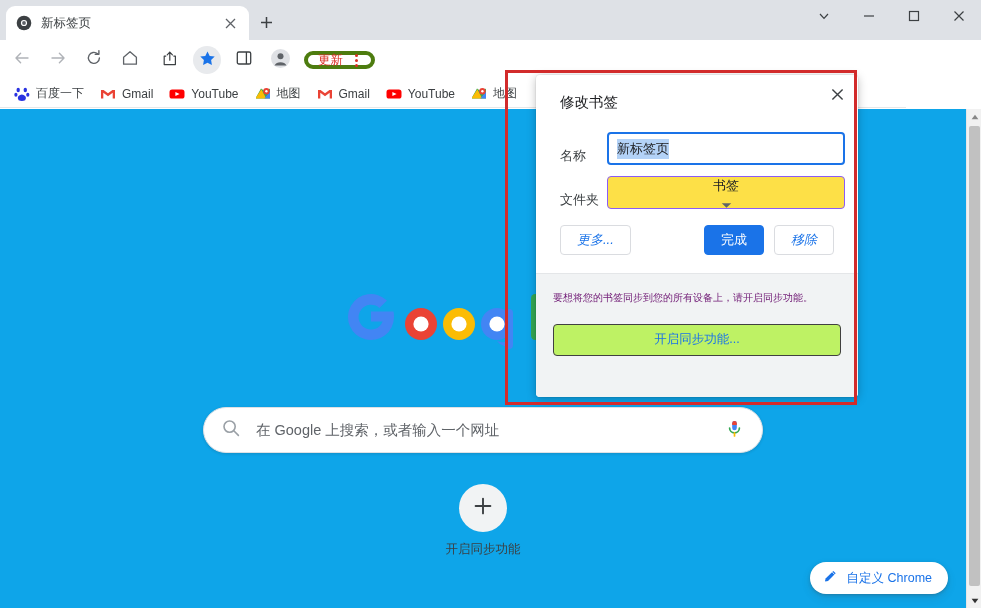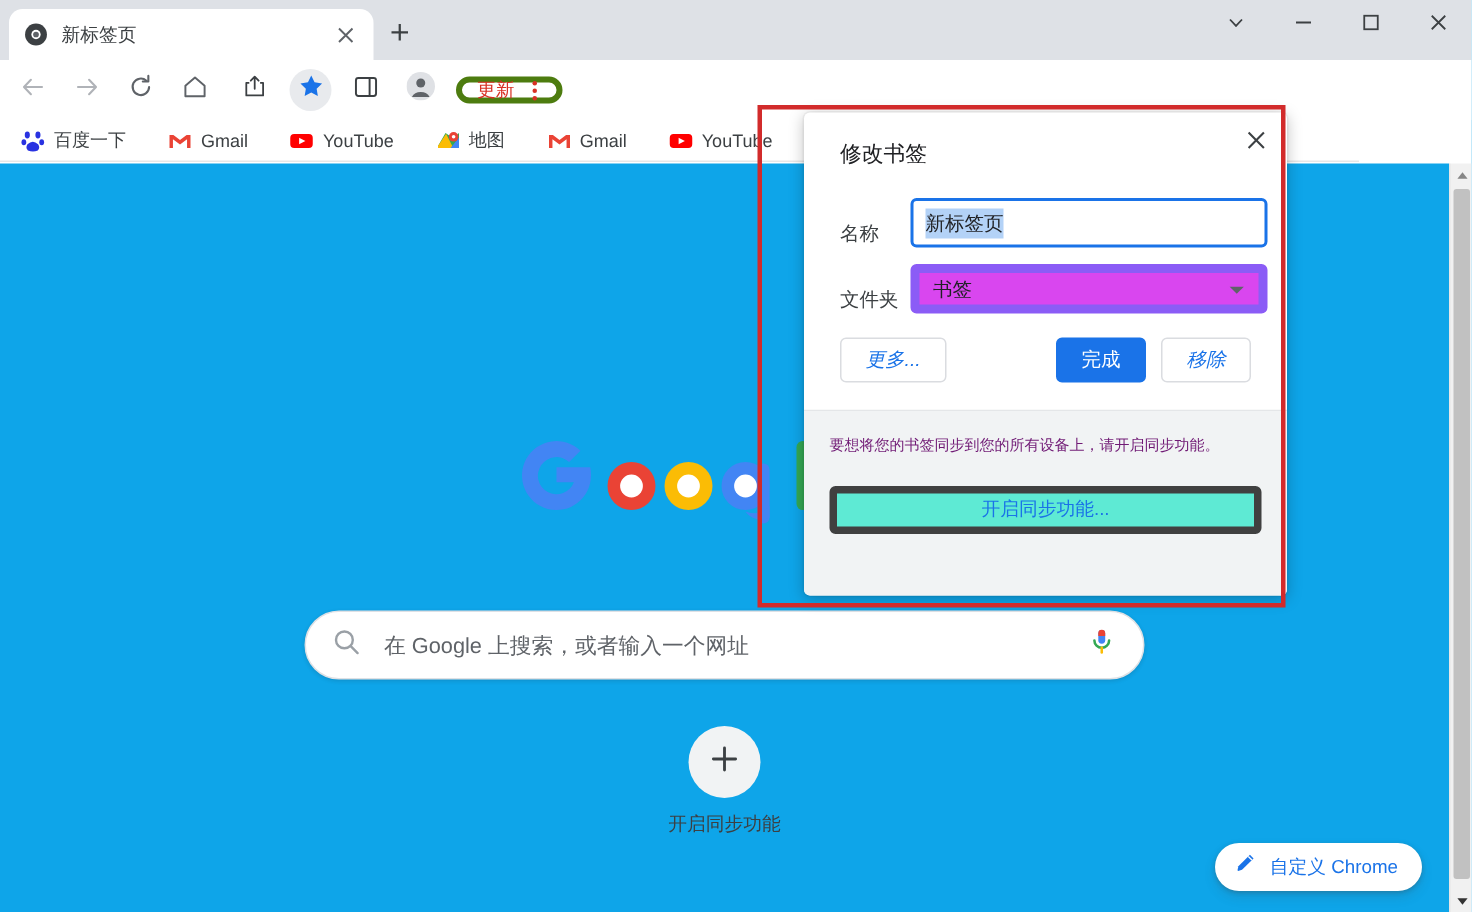--- a/index.html
+++ b/index.html
@@ -86,21 +86,20 @@
            display: flex; flex-direction: column; align-items: center; justify-content: center; gap: 2px; }
   .kebab i { width: 3px; height: 3px; background: #d93025; border-radius: 50%; display: block; }
 
   
   .bookmarks {
     position: absolute; left: 0; top: 80px; width: 906px; height: 28px;
     background: #ffffff;
     display: flex; align-items: center; padding-left: 6px;
     border-bottom: 1px solid #e7e7e7;
     overflow: hidden;
-    gap: 12px;
   }
   .bm {
     display: flex; align-items: center; height: 22px;
     padding: 0 8px; border-radius: 4px; flex: 0 0 auto;
   }
   .bm-ico { width: 16px; height: 16px; flex: 0 0 16px; margin-right: 6px; }
   .bm-label { font-size: 12px; color: #3c4043; white-space: nowrap; }
 
   
   .page {
@@ -180,23 +179,23 @@
     border: 2px solid #1a73e8; border-radius: 4px;
     display: flex; align-items: center; padding: 0 8px;
     background: #fff;
   }
   .bmd-input-text {
     font-size: 13px; color: #202124;
     background: #b3d2f7; padding: 1px 0;
   }
   .bmd-select {
     width: 238px; height: 33px;
-    border: 6px solid #8b5cf6; border-radius: 4px;
+    border: 1px solid #8b5cf6; border-radius: 4px;
     display: flex; align-items: center; padding: 0 9px;
-    background: #d946ef; justify-content: space-between;
+    background: #fde047; justify-content: space-between; flex-direction: column;
   }
   .bmd-select-text { font-size: 13px; color: #202124; }
   .bmd-actions {
     position: absolute; left: 24px; top: 150px; width: 274px;
     display: flex; align-items: center;
   }
   .btn {
     height: 30px; border-radius: 4px; font-size: 13px;
     display: inline-flex; align-items: center; justify-content: center;
     padding: 0 16px; white-space: nowrap;
@@ -206,21 +205,21 @@
   .spacer { flex: 1 1 auto; }
   .bmd-sync {
     position: absolute; left: 0; right: 0; top: 198px; bottom: 0;
     background: #f1f3f4; border-top: 1px solid #e4e6e8;
     border-radius: 0 0 4px 4px;
     padding: 16px 17px 17px 17px;
   }
   .bmd-sync-text { font-size: 10px; color: #701a75; line-height: 1.55; }
   .bmd-sync-btn {
     margin-top: 18px; height: 32px; width: 100%;
-    background: #5eead4; border: 5px solid #404040; border-radius: 4px;
+    background: #bef264; border: 1px solid #404040; border-radius: 4px;
     display: flex; align-items: center; justify-content: center;
     font-size: 12.5px; color: #1a73e8;
   }
 </style>
 </head>
 <body>
 
 <div id="app">
 
   <div class="tabstrip">

